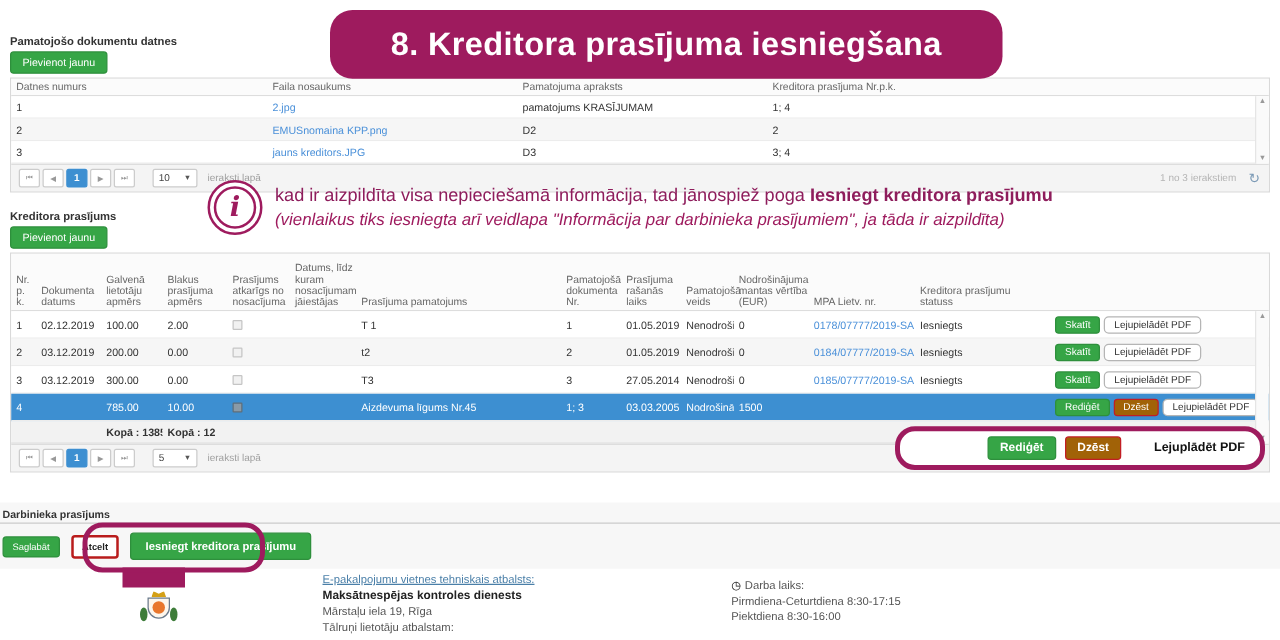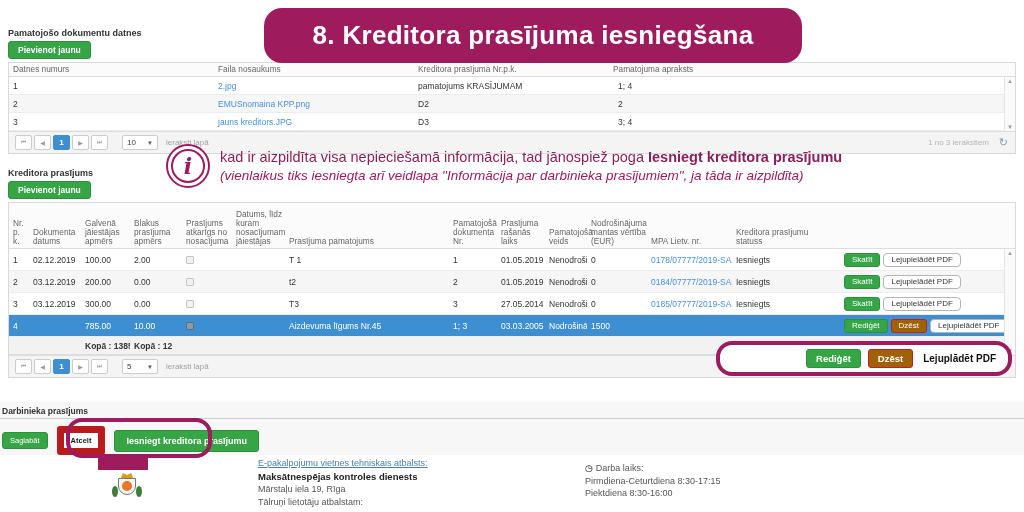--- a/index.html
+++ b/index.html
@@ -3,21 +3,21 @@
 <meta charset="utf-8">
 <style>
 * { margin:0; padding:0; box-sizing:border-box; }
 body { width:1024px; height:512px; position:relative; overflow:hidden; background:#fff;
        font-family:"Liberation Sans", sans-serif; color:#333; }
 
 
 .sec-label { font-size:9px; font-weight:bold; color:#333; }
 .btn { display:inline-flex; align-items:center; justify-content:center; cursor:pointer; white-space:nowrap; }
 .btn-green { background:#36A546; color:#fff; border:1px solid #2e8f3c; border-radius:3px; }
-.btn-add { font-size:8.5px; font-weight:bold; padding:3px 9px; margin:3px 0 3px 0; }
+.btn-add { font-size:8.5px; font-weight:normal; padding:3px 9px; margin:3px 0 3px 0; }
 .tbl { border:1px solid #d9d9d9; background:#fff; position:relative; }
 .thead { display:flex; background:#fbfbfb; border-bottom:1px solid #ddd; color:#666; }
 .th { padding:2px 4px; font-size:8.3px; display:flex; align-items:flex-end; line-height:9px; }
 .tr { display:flex; border-bottom:1px solid #ececec; align-items:center; background:#fff; }
 .tr.alt { background:#f6f6f6; }
 .tr.selected { background:#3D8FD1; color:#fff; }
 .td { padding:2px 4px; font-size:8.5px; overflow:hidden; white-space:nowrap; }
 .link { color:#4A90D9; cursor:pointer; }
 .bold { font-weight:bold; }
 
@@ -78,29 +78,29 @@
               font-family:"DejaVu Serif", serif; font-weight:bold; font-style:italic;
               font-size:22px; color:#9E1B5E; }
 .note-line1 { font-size:14.5px; color:#8E1D5C; line-height:19px; }
 .note-line2 { font-size:13.5px; font-style:italic; color:#9E1B5E; line-height:17px; }
 
 
 .callout { position:absolute; left:716px; top:341px; width:296px; height:35px; border:4px solid #9E1B5E;
            border-radius:16px; background:#fff; z-index:18; display:flex; align-items:center;
            justify-content:flex-end; gap:7px; padding:0 12px; }
 .callout .btn-c { font-size:9.5px; font-weight:bold; padding:3px 9px; border-radius:3px; }
-.callout-dl { font-size:10px; font-weight:bold; color:#111; margin-left:3px; }
+.callout-dl { font-size:10px; font-weight:bold; color:#111; margin-left:19px; }
 
 
 .employee { position:absolute; left:0; top:402px; width:1024px; height:53px; background:#f7f7f7; z-index:10; }
 .emp-label { font-size:8.5px; font-weight:bold; color:#333; padding:4px 0 2px 2px; }
 .emp-rule { border-top:1px solid #ccc; }
 .emp-buttons { display:flex; gap:9px; align-items:center; margin:7px 0 0 2px; }
 .btn-save { font-size:7.5px; padding:3px 7px; }
-.btn-cancel { background:#fff; border:7px solid #b91c1c; border-radius:3px; font-size:7.5px; font-weight:bold;
+.btn-cancel { background:#fff; border:2px solid #b91c1c; border-radius:3px; font-size:7.5px; font-weight:bold;
               color:#222; padding:3px 7px; }
 .btn-submit { font-size:9px; font-weight:bold; padding:5px 11px; }
 .oval { position:absolute; left:66px; top:16px; width:146px; height:40px; border:4px solid #9E1B5E;
         border-radius:16px; z-index:6; }
 .pointer { position:absolute; left:98px; top:52px; width:50px; height:16px; background:#9E1B5E; z-index:5; }
 
 
 .footer { position:absolute; left:0; top:455px; width:844px; height:57px; background:#fff; }
 .coa { position:absolute; left:112px; top:18px; width:30px; height:28px; }
 .coa-crown { position:absolute; left:9px; top:0; width:12px; height:5px; background:#d4a017;
@@ -119,22 +119,22 @@
 </head>
 <body>
 
 <div class="files-section">
   <div class="sec-label">Pamatojošo dokumentu datnes</div>
   <button class="btn btn-green btn-add">Pievienot jaunu</button>
   <div class="tbl">
     <div class="thead files-th">
       <div class="th f0">Datnes numurs</div>
       <div class="th f1">Faila nosaukums</div>
+      <div class="th f2">Pamatojuma apraksts</div>
       <div class="th f3">Kreditora prasījuma Nr.p.k.</div>
-      <div class="th f2">Pamatojuma apraksts</div>
       <div class="th f4"></div>
     </div>
     <div class="tr files-tr">
       <div class="td f0">1</div>
       <div class="td f1"><span class="link">2.jpg</span></div>
       <div class="td f2">pamatojums KRASĪJUMAM</div>
       <div class="td f3">1; 4</div>
       <div class="td f4"></div>
     </div>
     <div class="tr alt files-tr">
@@ -186,21 +186,21 @@
   </div>
 </div>
 
 <div class="claims-section">
   <div class="sec-label">Kreditora prasījums</div>
   <button class="btn btn-green btn-add">Pievienot jaunu</button>
   <div class="tbl">
     <div class="thead claims-thead">
       <div class="th w0">Nr. p. k.</div>
       <div class="th w1">Dokumenta datums</div>
-      <div class="th w2">Galvenā jāiestājas apmērs</div>
+      <div class="th w2">Galvenā lietotāju apmērs</div>
       <div class="th w3">Blakus prasījuma apmērs</div>
       <div class="th w4">Prasījums atkarīgs no nosacījuma</div>
       <div class="th w5">Datums, līdz kuram nosacījumam jāiestājas</div>
       <div class="th w6">Prasījuma pamatojums</div>
       <div class="th w7">Pamatojošā dokumenta Nr.</div>
       <div class="th w8">Prasījuma rašanās laiks</div>
       <div class="th w9">Pamatojošā veids</div>
       <div class="th w10">Nodrošinājuma mantas vērtība (EUR)</div>
       <div class="th w11">MPA Lietv. nr.</div>
       <div class="th w12">Kreditora prasījumu statuss</div>

